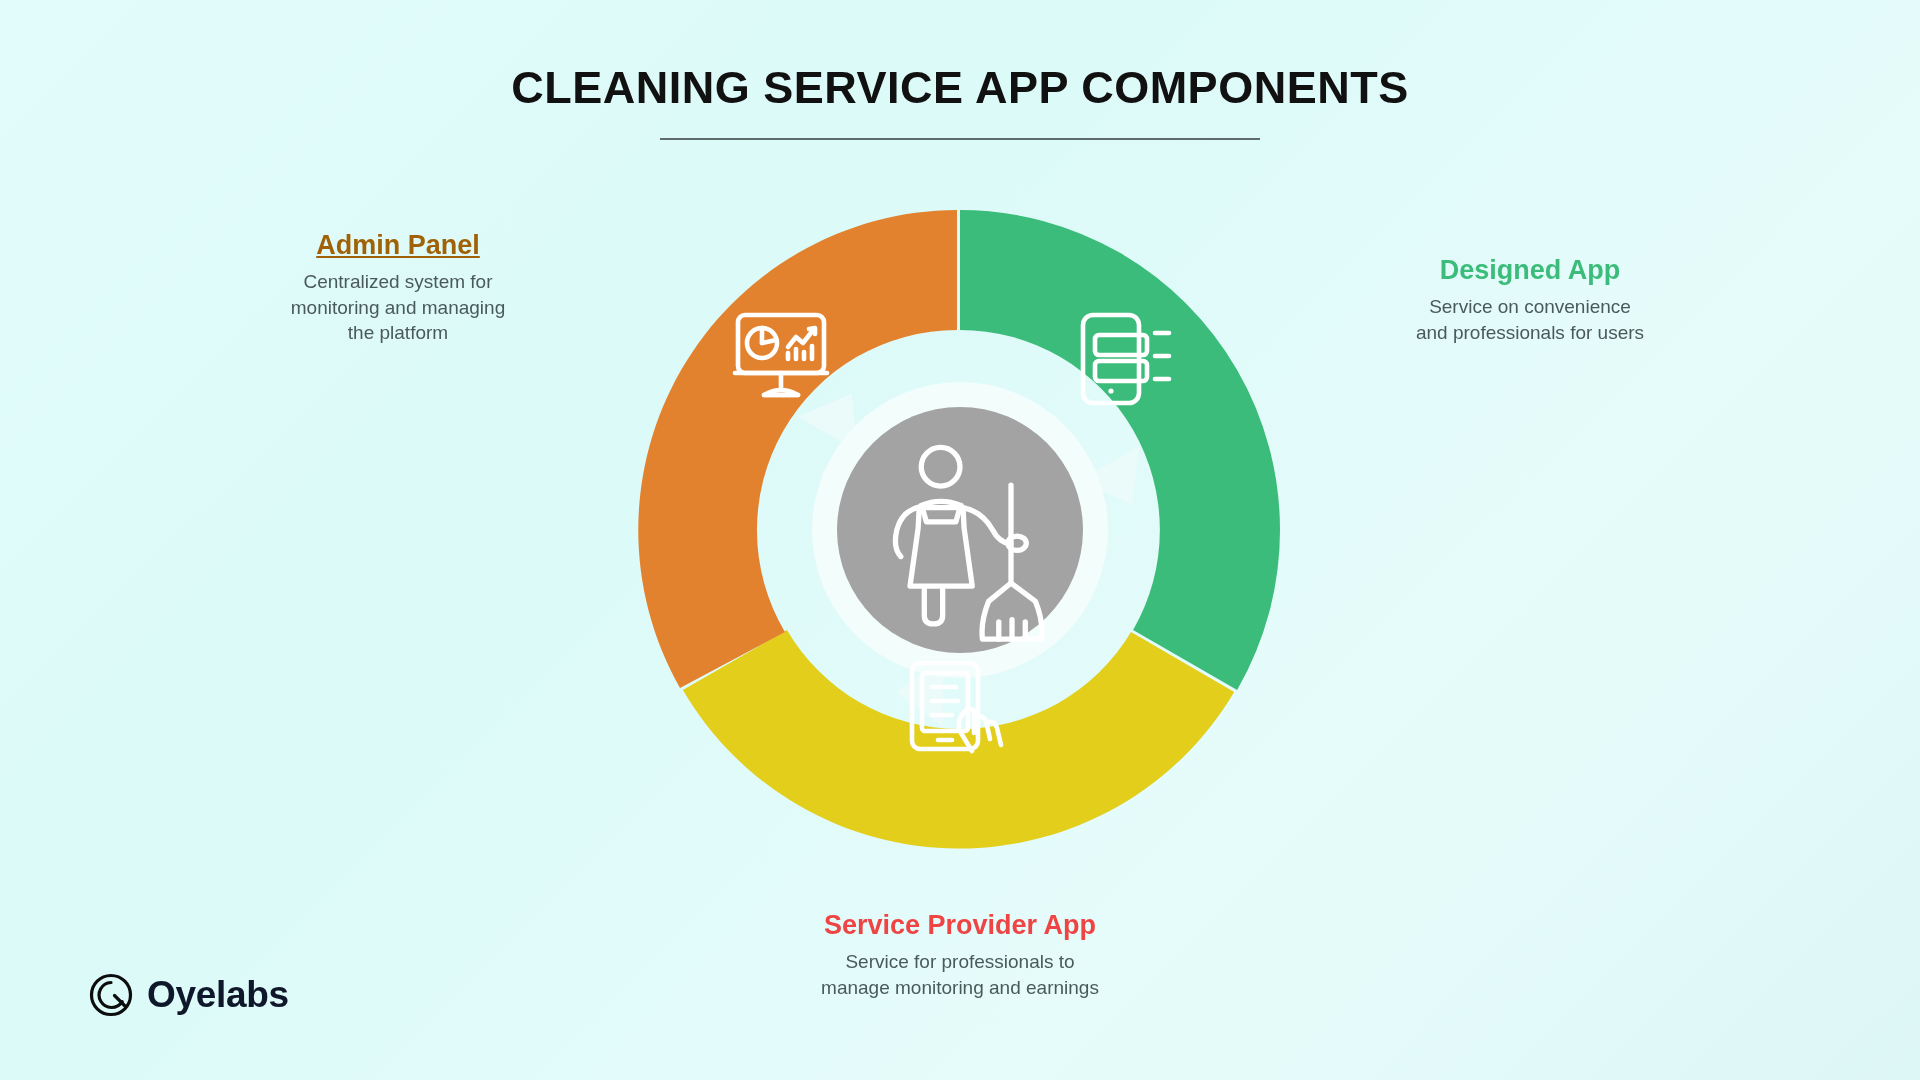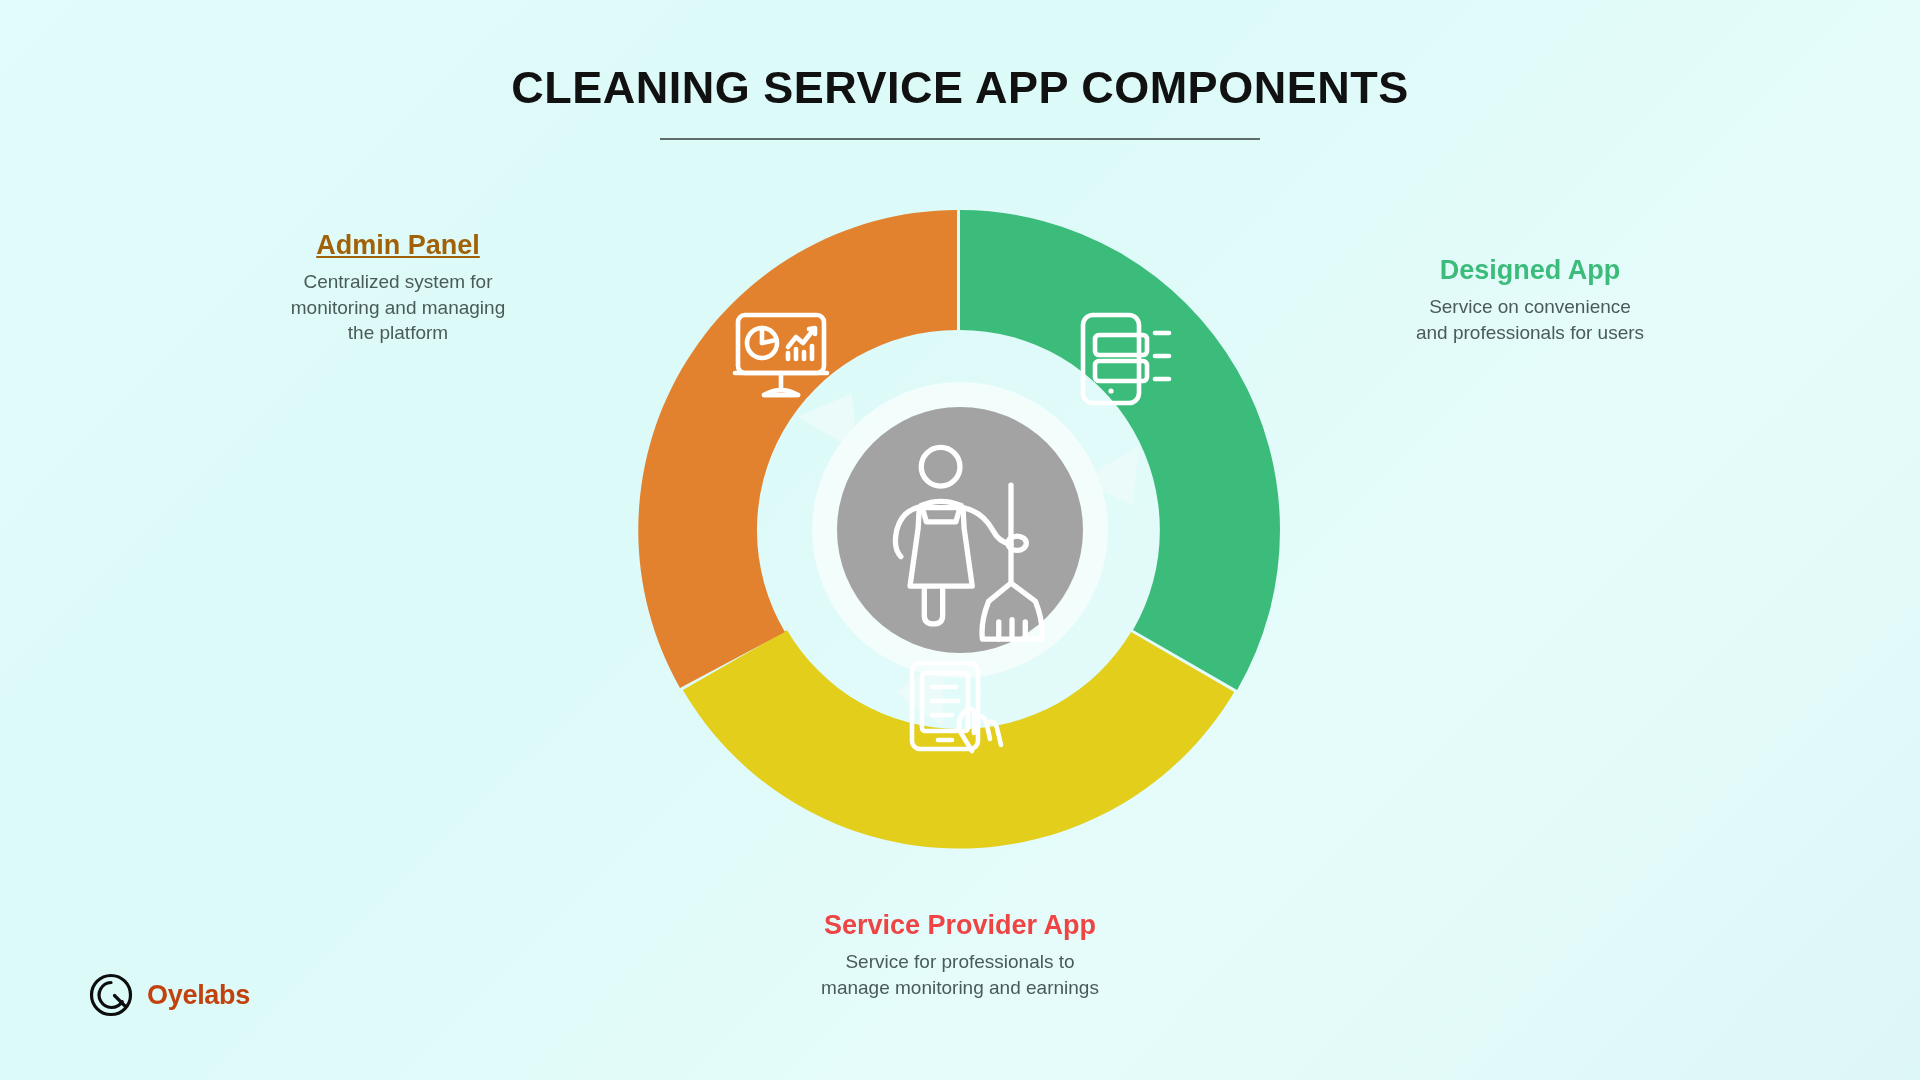--- a/index.html
+++ b/index.html
@@ -72,22 +72,22 @@
     top:910px; width:520px; text-align:center;
   }
   .label-provider .label-title { color:#ef4444; }
 
   
   .logo {
     position:absolute; left:88px; bottom:62px;
     display:flex; align-items:center; gap:13px;
   }
   .logo-text {
-    font-size:27px; font-weight:bold;
-    color:#c2410c; letter-spacing:-0.3px;
+    font-size:37px; font-weight:bold;
+    color:#0f172a; letter-spacing:-0.3px;
   }
 </style>
 </head>
 <body>
 
 <div class="title-wrap">
   <div class="title">CLEANING SERVICE APP COMPONENTS</div>
   <div class="title-rule"></div>
 </div>
 

